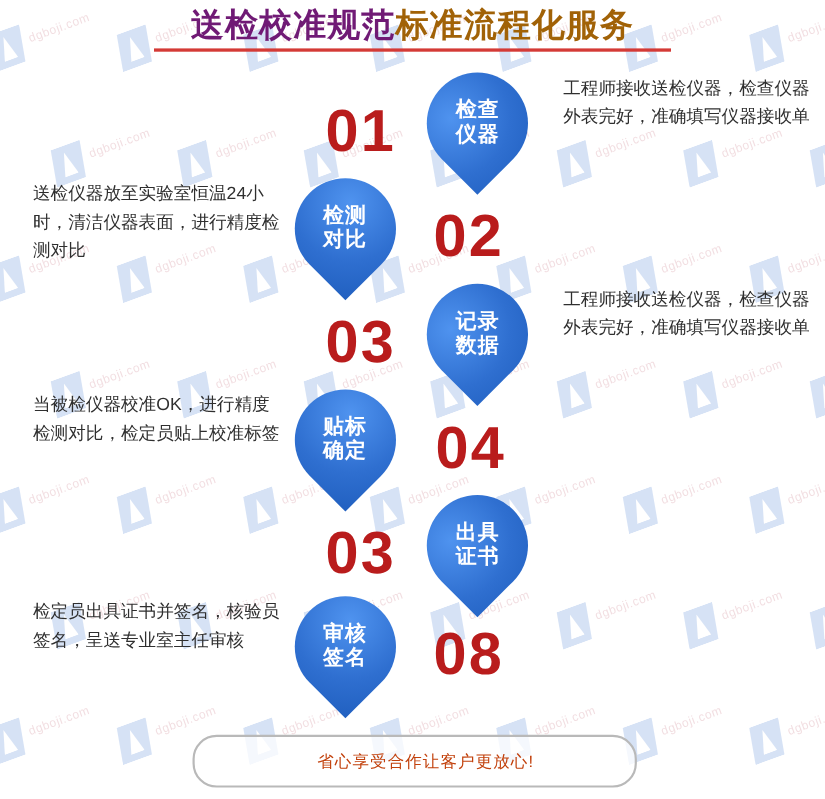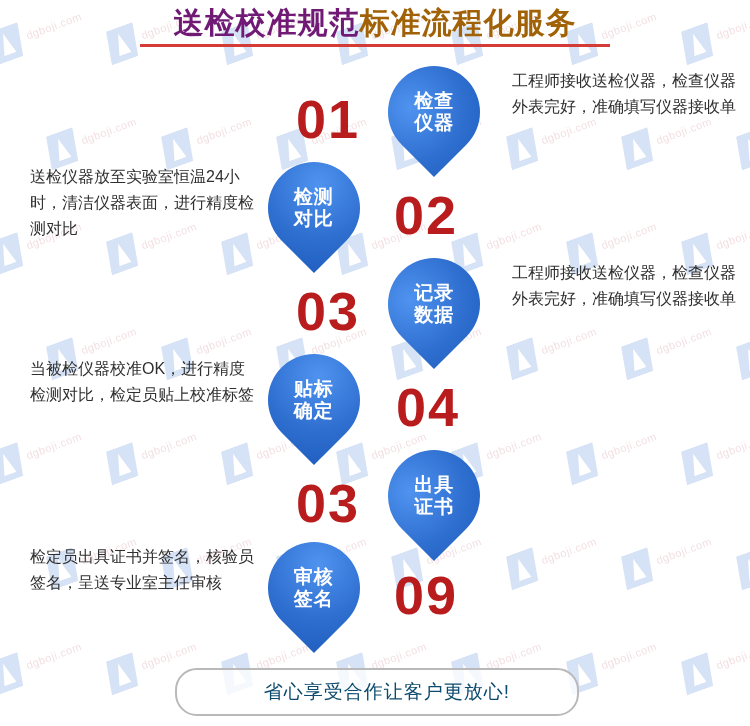--- a/index.html
+++ b/index.html
@@ -163,22 +163,22 @@
     height: 44px;
     border: 2px solid #b9b9b9;
     border-radius: 22px;
     display: flex;
     align-items: center;
     justify-content: center;
     background: rgba(255,255,255,0.75);
     z-index: 5;
   }
   #footer .footer-text {
-    font-size: 19px;
-    color: #0c4a6e;
+    font-size: 15px;
+    color: #c2410c;
     letter-spacing: 1px;
     margin-left: 20px;
   }
 </style>
 </head>
 <body>
 
 <div id="watermarks">
     <div class="wm" style="left: -10px; top: 10px;">
       <span class="wm-mark"></span>
@@ -426,21 +426,21 @@
     <div class="row" style="top: 448px;">
       <div class="ghost-num" style="left: 296px;">03</div>
       <div class="badge point-left" style="left: 388px;">
         <div class="badge-inner">
           <span>出具</span>
           <span>证书</span>
         </div>
       </div>
     </div>
     <div class="row" style="top: 540px;">
-      <div class="ghost-num" style="left: 394px;">09</div>
+      <div class="ghost-num" style="left: 394px;">08</div>
       <div class="badge point-right" style="left: 268px;">
         <div class="badge-inner">
           <span>审核</span>
           <span>签名</span>
         </div>
       </div>
       <div class="desc left-side" style="left: 30px;">检定员出具证书并签名，核验员签名，呈送专业室主任审核</div>
     </div>
   </div>
 

